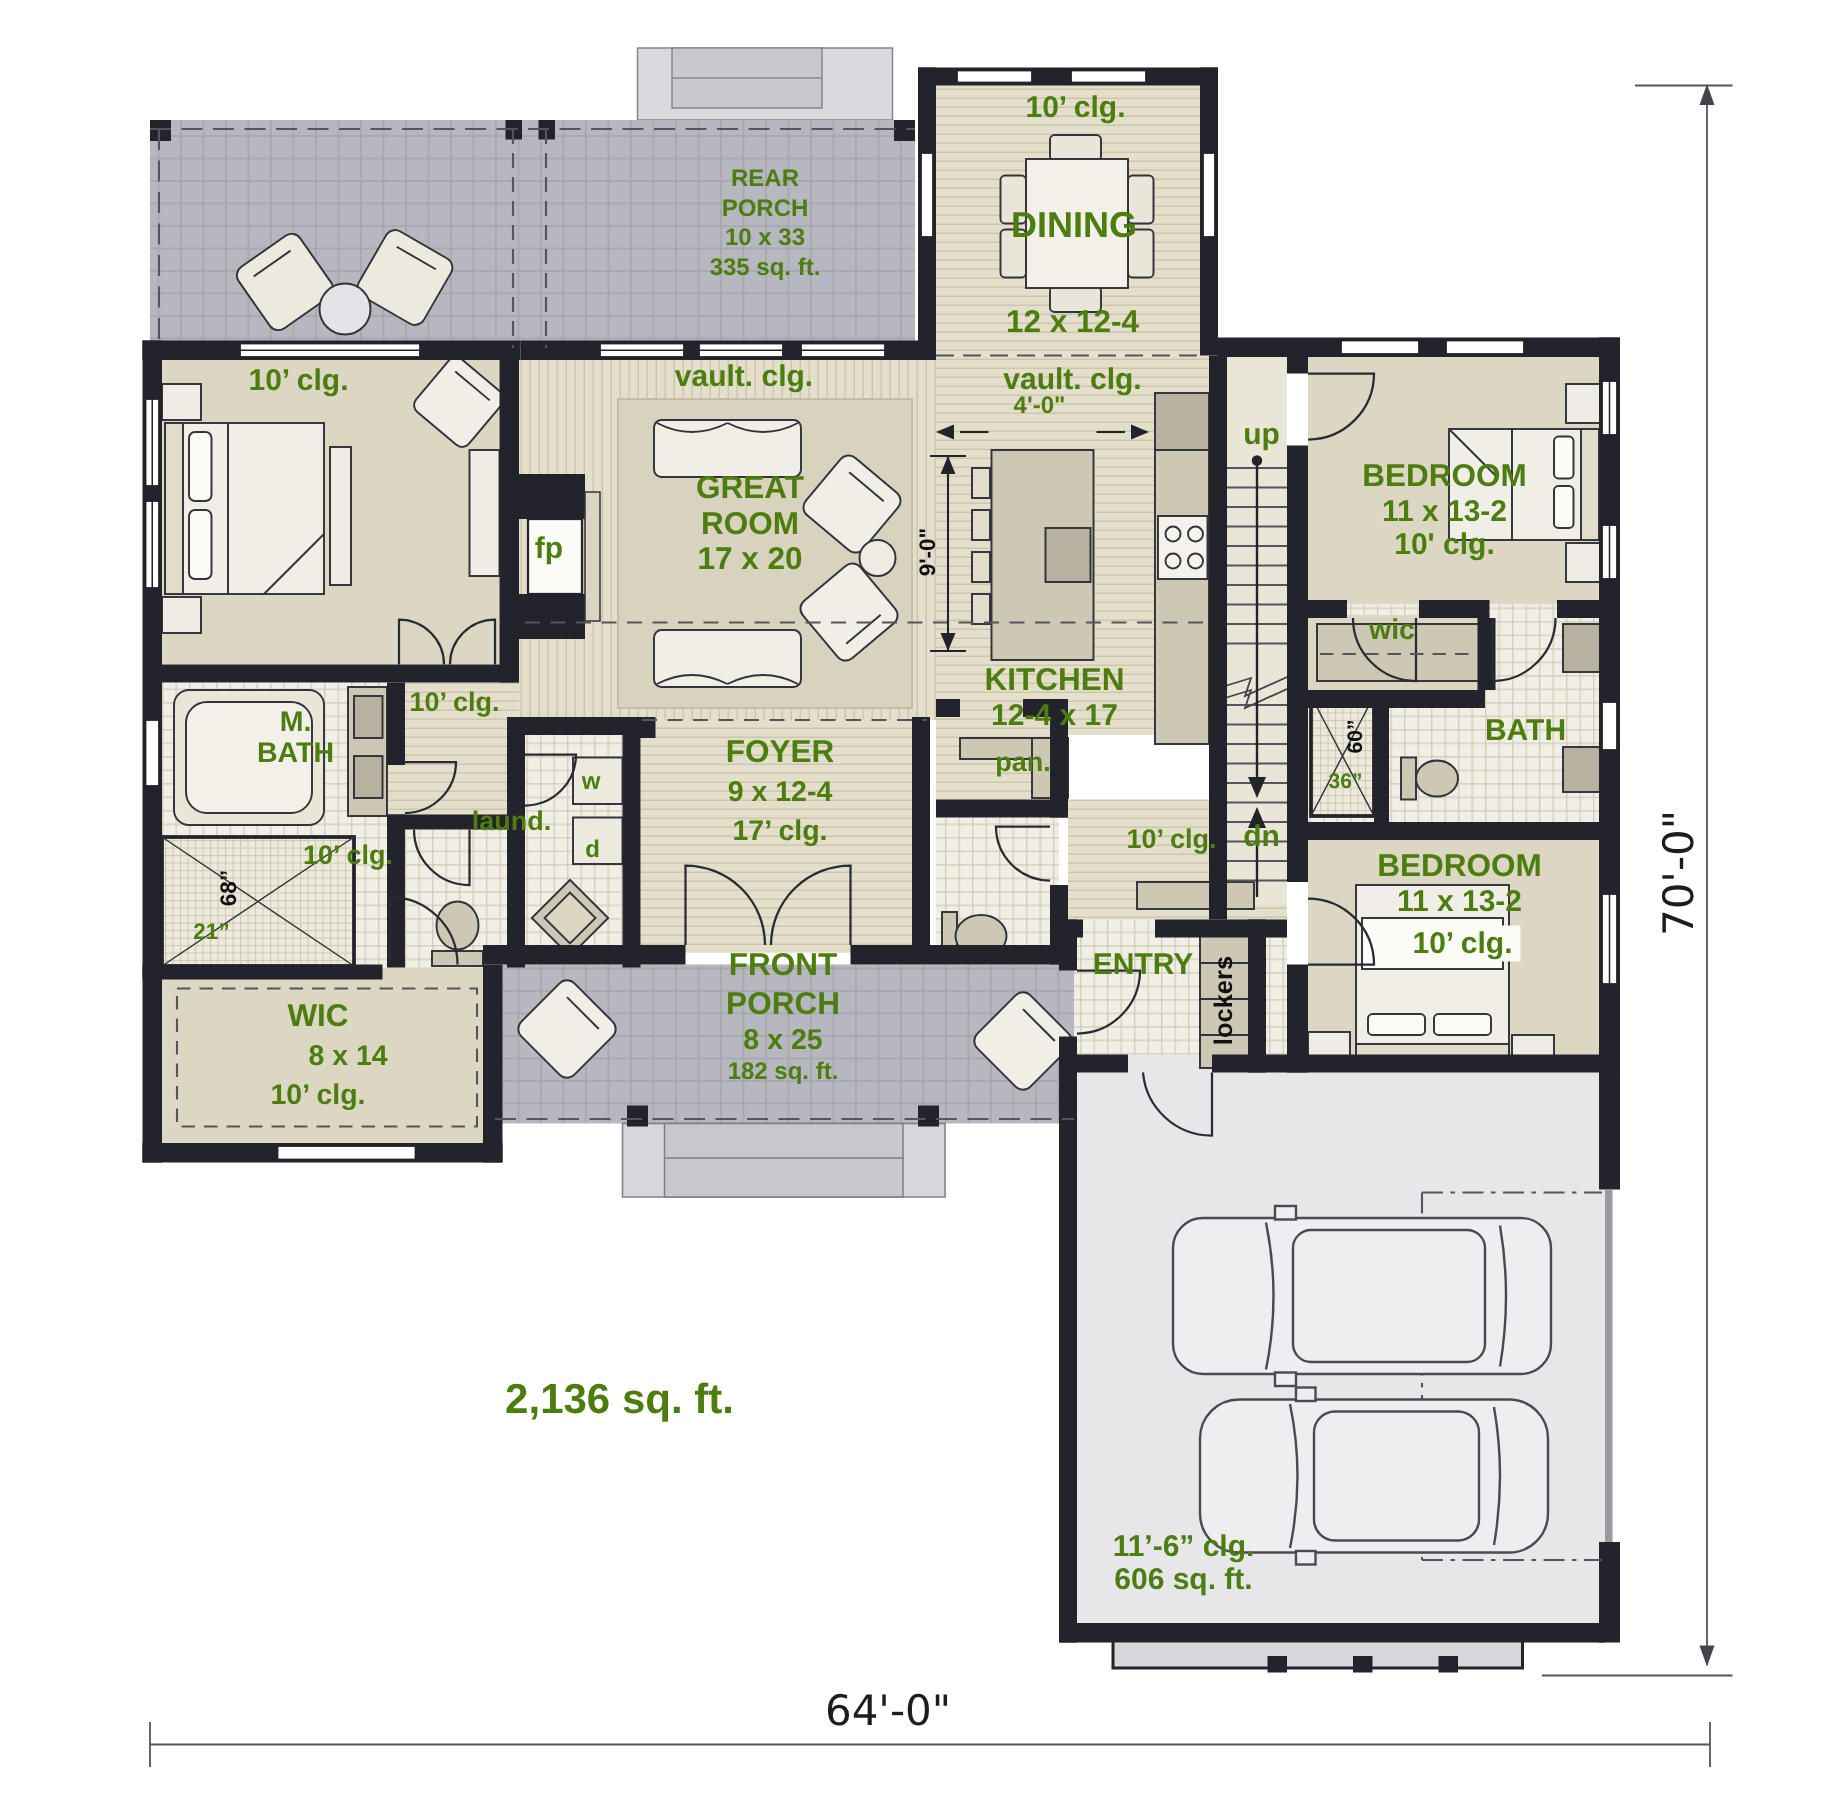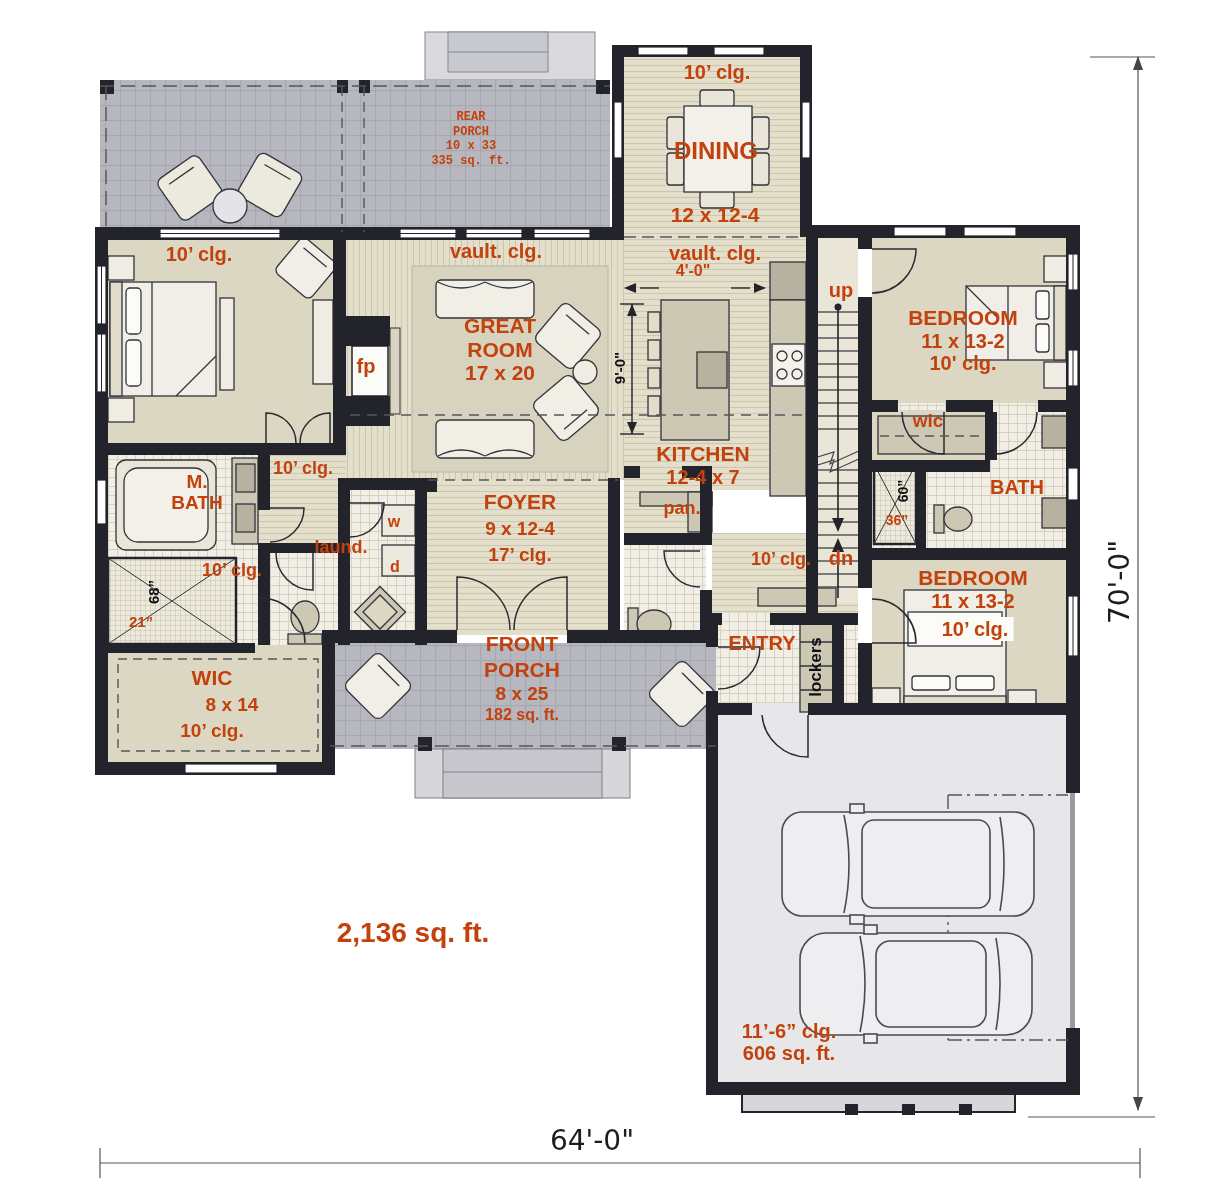--- a/index.html
+++ b/index.html
@@ -1,20 +1,20 @@
 <!DOCTYPE html>
 <html><head>
 <meta charset="utf-8">
 <style>
   html,body{margin:0;padding:0;background:#ffffff;}
   #canvas{position:relative;width:1231px;height:1200px;background:#ffffff;overflow:hidden;
           font-family:"Liberation Sans",sans-serif;}
   svg{position:absolute;left:0;top:0;}
   .lbl{position:absolute;transform:translateX(-50%);text-align:center;font-weight:bold;
-       color:#c2410c;white-space:nowrap;line-height:1.22;}
+       color:#4d7c0f;white-space:nowrap;line-height:1.22;}
   .rotc{position:absolute;transform:translate(-50%,-50%) rotate(-90deg);text-align:center;
         font-weight:bold;color:#101014;white-space:nowrap;}
   .dim{font-weight:400;font-family:"DejaVu Sans","Liberation Sans",sans-serif;color:#1c1c22;}
   .chip{background:#fbfbf7;padding:0 5px;}
   .tight{line-height:1.12;}
   .loose{line-height:1.34;}
 </style>
 </head>
 <body>
 
@@ -378,21 +378,21 @@
     <line x1="1090" y1="57" x2="1155" y2="57"></line>
     <line x1="1028" y1="1117" x2="1155" y2="1117"></line>
     <line x1="100" y1="1163" x2="1140" y2="1163"></line>
     <line x1="100" y1="1148" x2="100" y2="1178"></line>
     <line x1="1140" y1="1148" x2="1140" y2="1178"></line>
   </g>
   <polygon points="1133,70 1143,70 1138,56" fill="#44444c"></polygon>
   <polygon points="1133,1097 1143,1097 1138,1111" fill="#44444c"></polygon>
 </svg>
 
-  <div class="lbl" style="left:471px;top:110px;font-size:12px;font-family:Liberation Mono, monospace;">
+  <div class="lbl" style="left:510px;top:110px;font-size:16px;">
     <div>REAR</div>
     <div>PORCH</div>
     <div>10 x 33</div>
     <div>335 sq. ft.</div>
   </div>
 
   <div class="lbl" style="left:717px;top:60px;font-size:20px;">10’ clg.</div>
   <div class="lbl" style="left:716px;top:136px;font-size:24px;">DINING</div>
   <div class="lbl" style="left:715px;top:202px;font-size:21px;">12 x 12-4</div>
 
@@ -400,21 +400,21 @@
   <div class="lbl tight" style="left:500px;top:314px;font-size:21px;">
     <div>GREAT</div>
     <div>ROOM</div>
     <div>17 x 20</div>
   </div>
 
   <div class="lbl" style="left:715px;top:241px;font-size:20px;">vault. clg.</div>
   <div class="lbl" style="left:693px;top:261px;font-size:16px;">4'-0"</div>
   <div class="lbl tight" style="left:703px;top:442px;font-size:21px;">
     <div>KITCHEN</div>
-    <div style="font-size:20px;">12-4 x 7</div>
+    <div style="font-size:20px;">12-4 x 17</div>
   </div>
   <div class="rotc" style="left:619px;top:368px;font-size:15px;">9'-0"</div>
 
   <div class="lbl" style="left:199px;top:242px;font-size:20px;">10’ clg.</div>
   <div class="lbl" style="left:366px;top:354px;font-size:20px;">fp</div>
 
   <div class="lbl tight" style="left:197px;top:471px;font-size:19px;">
     <div>M.</div>
     <div>BATH</div>
   </div>

